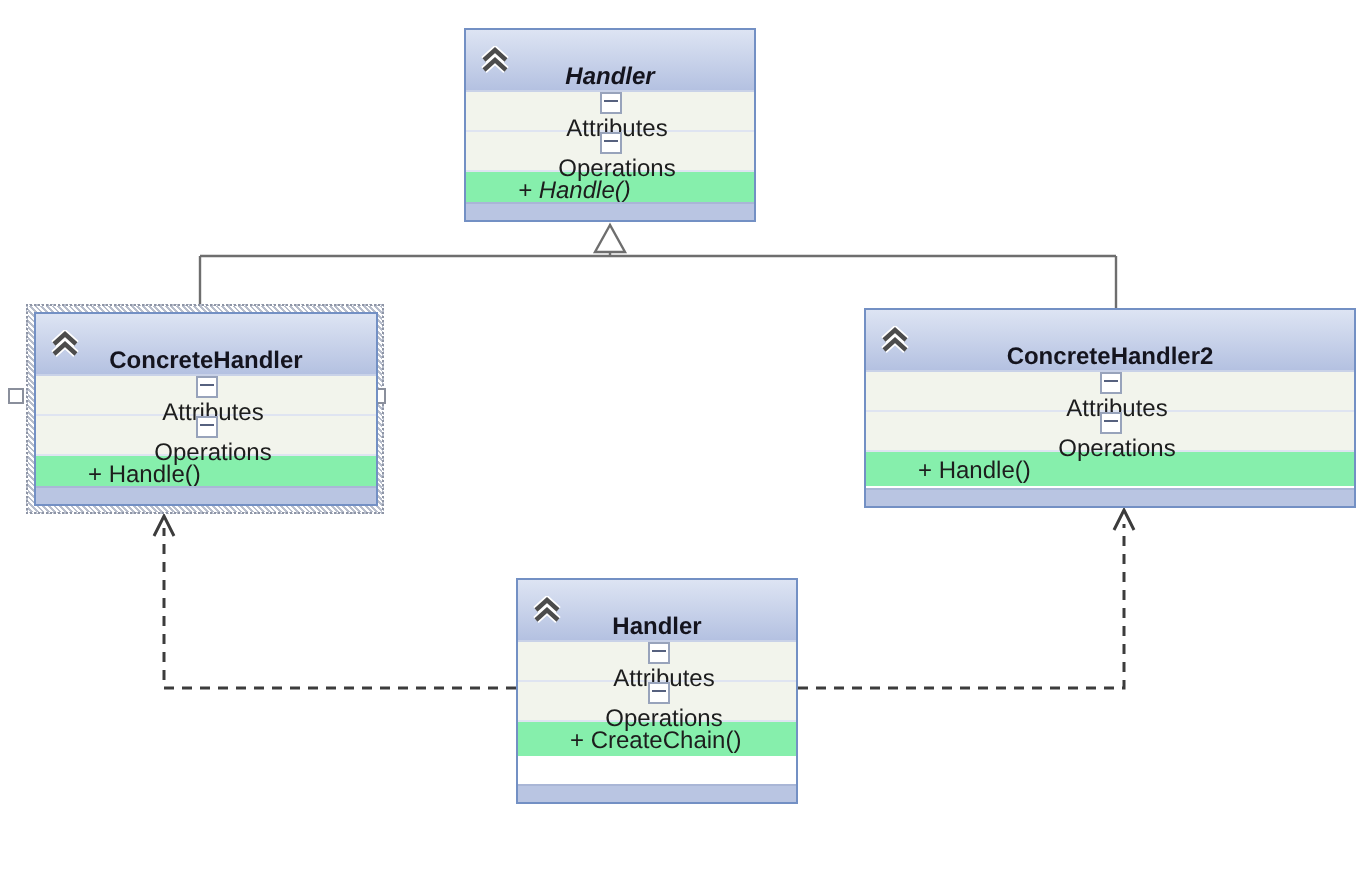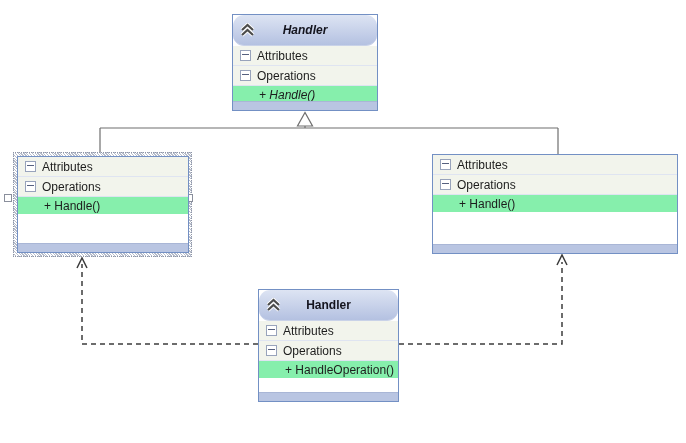--- a/index.html
+++ b/index.html
@@ -10,28 +10,28 @@
   svg.overlay{position:absolute;left:0;top:0;width:686px;height:443px;}
 
   
   .class-box{
     position:absolute;background:#ffffff;border:1px solid #7390c4;
     box-sizing:border-box;font-size:12px;
   }
   .box-header{
     position:relative;height:30px;border-bottom:1px solid #c9d2e8;
     background:linear-gradient(#dde4f3,#b4c1e1);
-    display:flex;align-items:center;justify-content:center;border-radius:11px;
+    display:flex;align-items:flex-end;justify-content:center;
   }
   .box-title{font-weight:bold;font-size:12px;color:#14141e;}
   .italic{font-style:italic;}
   .chevron{position:absolute;left:7px;top:8px;width:15px;height:14px;}
   .section-row{
     height:19px;border-bottom:1px solid #dfe4f1;background:#f2f4ec;
-    display:flex;align-items:center;padding-left:7px;box-sizing:content-box;
+    display:flex;align-items:center;padding-left:7px;box-sizing:content-box;flex-direction:column;
   }
   .expander{
     width:9px;height:9px;border:1px solid #98a3bb;background:#fff;
     position:relative;margin-right:6px;flex:none;
   }
   .expander::after{
     content:"";position:absolute;left:1px;right:1px;top:3px;border-top:1px solid#56617f;
   }
   .member-row{
     height:17px;background:#86efac;display:flex;align-items:center;padding-left:26px;
@@ -106,33 +106,51 @@
     </div>
     <div class="section-row">
       <span class="expander"></span>
       <span>Operations</span>
     </div>
     <div class="member-row italic">+ Handle()</div>
     <div class="box-footer"></div>
   </div>
 
   <div class="class-box" id="box-concretehandler">
+    <div class="box-header">
+      <svg class="chevron" viewBox="0 0 15 14">
+        <polyline points="2,7 7.5,2 13,7" fill="none" stroke="#ffffff" stroke-width="4"></polyline>
+        <polyline points="2,12 7.5,7 13,12" fill="none" stroke="#ffffff" stroke-width="4"></polyline>
+        <polyline points="2,7 7.5,2 13,7" fill="none" stroke="#4c4c4c" stroke-width="2.2"></polyline>
+        <polyline points="2,12 7.5,7 13,12" fill="none" stroke="#4c4c4c" stroke-width="2.2"></polyline>
+      </svg>
+      <span class="box-title">ConcreteHandler</span>
+    </div>
     <div class="section-row">
       <span class="expander"></span>
       <span>Attributes</span>
     </div>
     <div class="section-row">
       <span class="expander"></span>
       <span>Operations</span>
     </div>
     <div class="member-row">+ Handle()</div>
     <div class="box-footer"></div>
   </div>
 
   <div class="class-box" id="box-concretehandler2">
+    <div class="box-header">
+      <svg class="chevron" viewBox="0 0 15 14">
+        <polyline points="2,7 7.5,2 13,7" fill="none" stroke="#ffffff" stroke-width="4"></polyline>
+        <polyline points="2,12 7.5,7 13,12" fill="none" stroke="#ffffff" stroke-width="4"></polyline>
+        <polyline points="2,7 7.5,2 13,7" fill="none" stroke="#4c4c4c" stroke-width="2.2"></polyline>
+        <polyline points="2,12 7.5,7 13,12" fill="none" stroke="#4c4c4c" stroke-width="2.2"></polyline>
+      </svg>
+      <span class="box-title">ConcreteHandler2</span>
+    </div>
     <div class="section-row">
       <span class="expander"></span>
       <span>Attributes</span>
     </div>
     <div class="section-row">
       <span class="expander"></span>
       <span>Operations</span>
     </div>
     <div class="member-row">+ Handle()</div>
     <div class="box-footer"></div>
@@ -149,17 +167,17 @@
       <span class="box-title">Handler</span>
     </div>
     <div class="section-row">
       <span class="expander"></span>
       <span>Attributes</span>
     </div>
     <div class="section-row">
       <span class="expander"></span>
       <span>Operations</span>
     </div>
-    <div class="member-row">+ HandleOperation()</div>
+    <div class="member-row">+ CreateChain()</div>
     <div class="box-footer"></div>
   </div>
 
 </div>
 
 </body></html>

